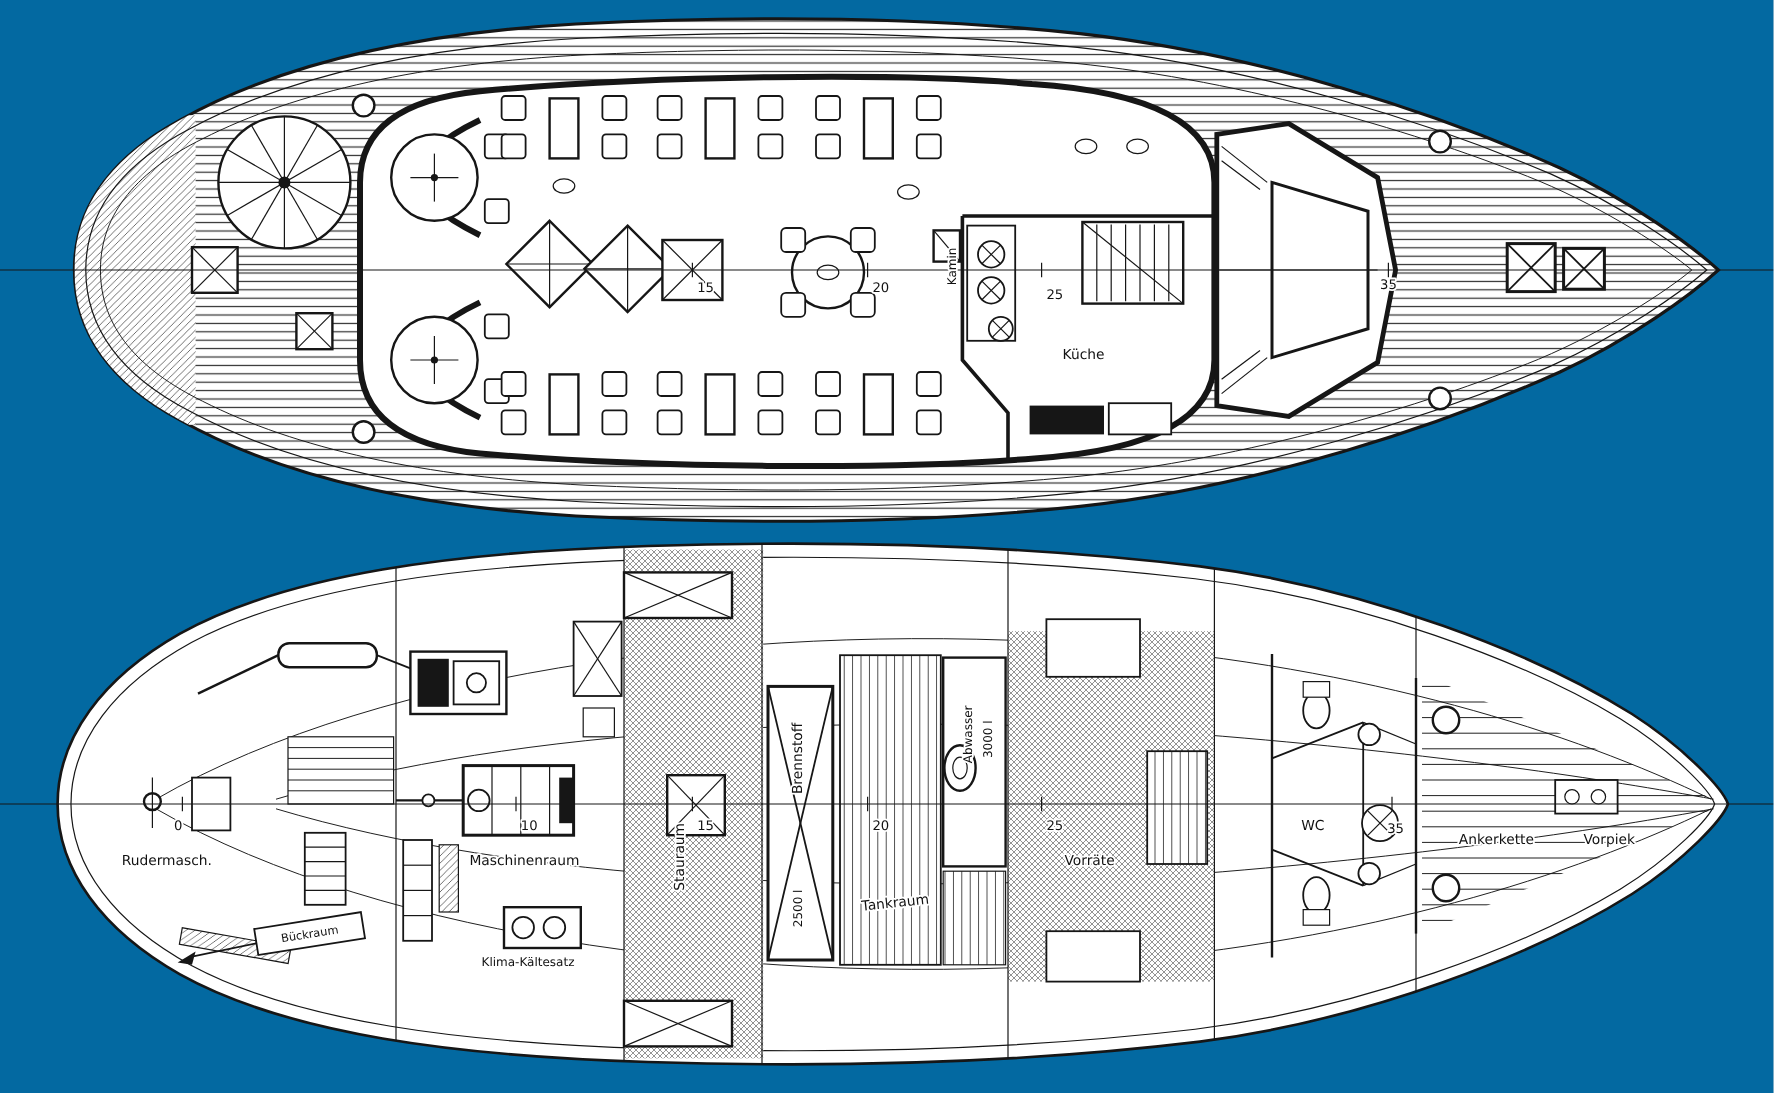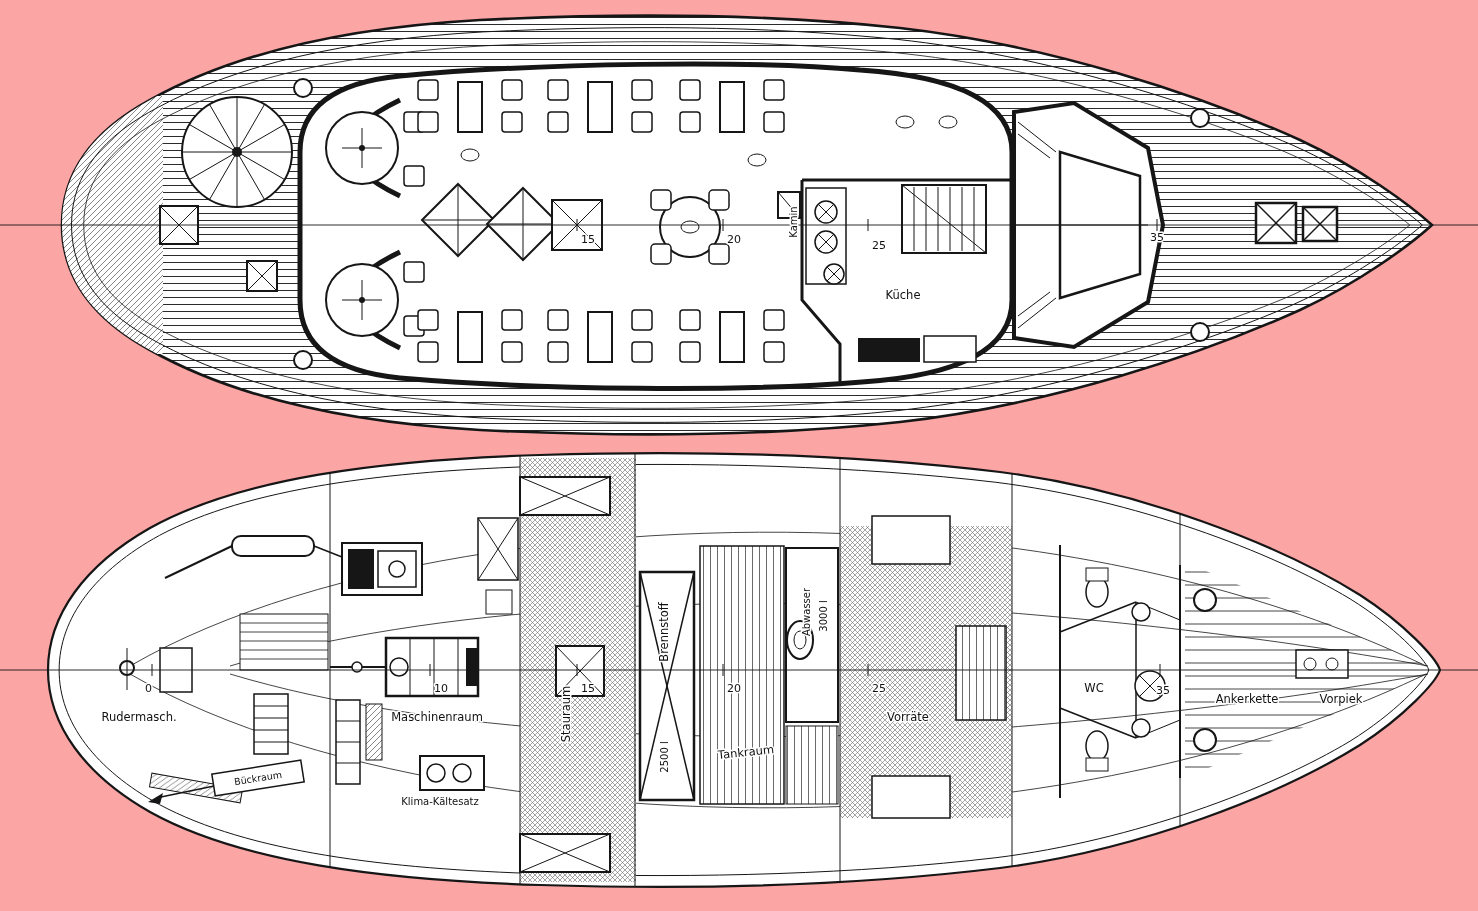--- a/index.html
+++ b/index.html
@@ -1,16 +1,16 @@
 <!DOCTYPE html>
 <html><head>
 <meta charset="utf-8">
 <style>
   html,body{margin:0;padding:0;background:#e8e8e8;}
-  .stage{width:1478px;height:911px;background:#fca5a5;position:relative;margin:0 auto;overflow:hidden;
+  .stage{width:1478px;height:911px;background:#0369a1;position:relative;margin:0 auto;overflow:hidden;
          font-family:"DejaVu Sans",sans-serif;}
   svg{display:block;}
   .ink{stroke:#161616;fill:none;}
   .box{fill:#ffffff;stroke:#161616;}
   .dark{fill:#161616;stroke:none;}
   .w08{stroke-width:.8}.w1{stroke-width:1}.w15{stroke-width:1.5}.w2{stroke-width:2}
   .w25{stroke-width:2.5}.w3{stroke-width:3}.w4{stroke-width:4}.w5{stroke-width:5}
   text.lbl{font-family:"DejaVu Sans",sans-serif;font-size:11.5px;fill:#111;
            paint-order:stroke;stroke:#ffffff;stroke-width:3px;stroke-linejoin:round;}
   text.sm{font-size:10px;}

